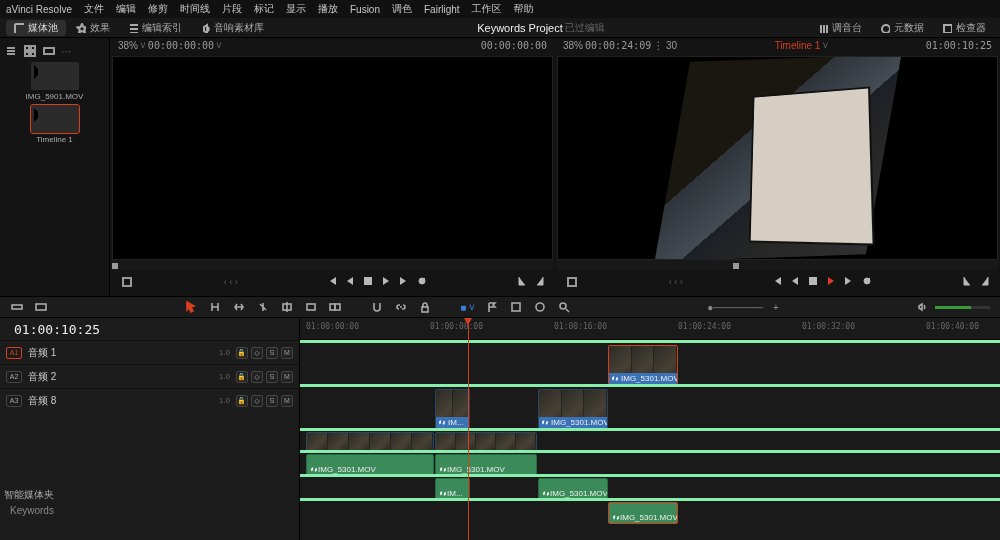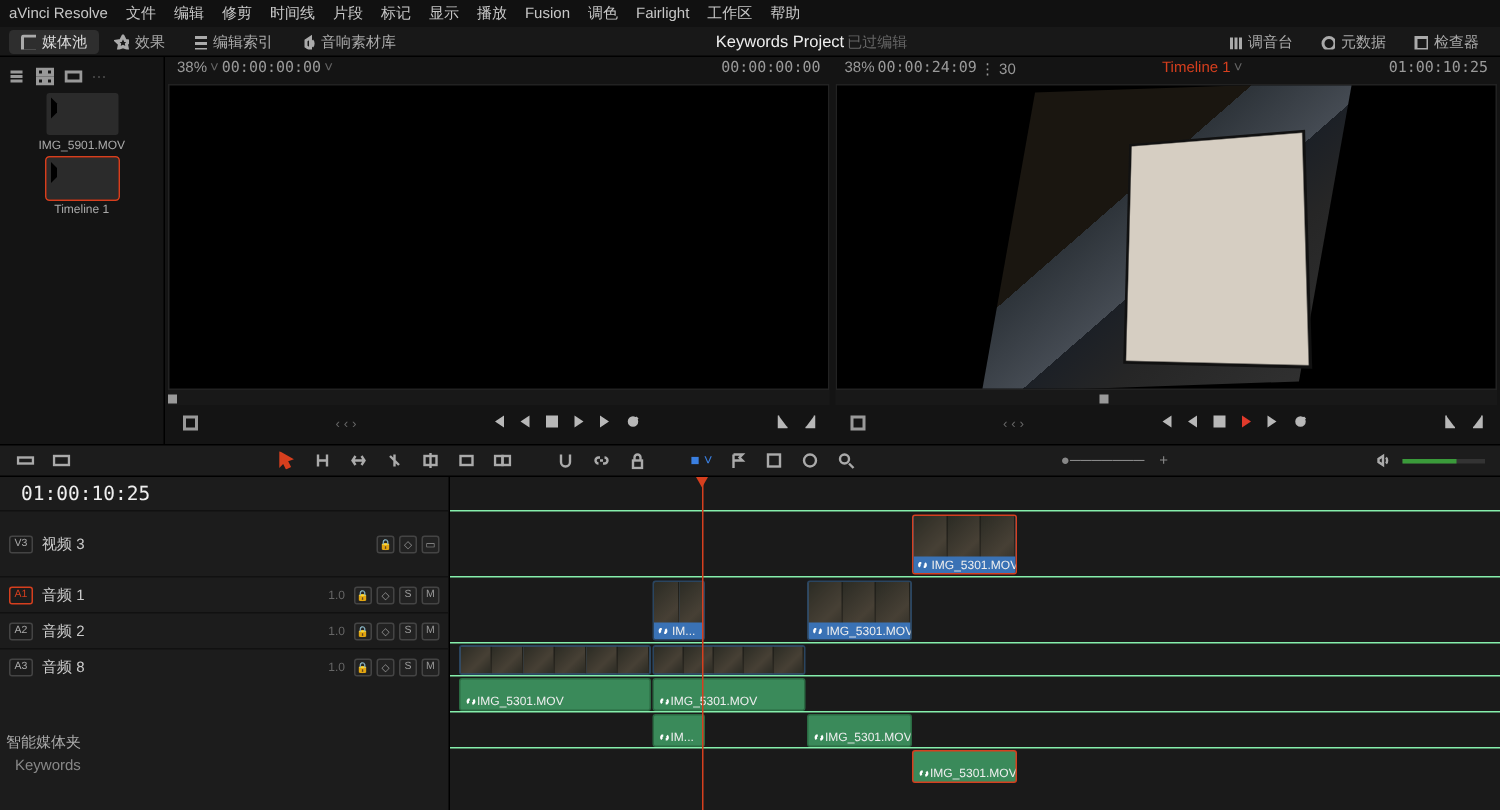--- a/index.html
+++ b/index.html
@@ -60,21 +60,21 @@
 .trk .btns{display:flex;gap:3px}
 .trk .sq{width:12px;height:12px;border:1px solid #444;border-radius:2px;font-size:7px;display:flex;align-items:center;justify-content:center;color:#999;background:#222}
 .trk.v{height:44px}
 .trk.v1{height:22px}
 .trk.a{height:24px}
 .tracks{flex:1;position:relative;overflow:hidden}
 .ruler{height:22px;border-bottom:1px solid #000;position:relative}
 .ruler .lbl{position:absolute;top:4px;font-size:8px;color:#666;font-family:"Consolas",monospace}
 .playhead{position:absolute;top:0;bottom:0;width:1px;background:#d63f1e;left:168px;z-index:5}
 .playhead::before{content:"";position:absolute;top:0;left:-4px;width:0;height:0;border-left:4.5px solid transparent;border-right:4.5px solid transparent;border-top:7px solid #d63f1e}
-.lane{position:absolute;left:0;right:0;border-top:1px solid #86efac}
+.lane{position:absolute;left:0;right:0;border-top:3px solid #86efac}
 .clip{position:absolute;height:100%;border-radius:2px;overflow:hidden;font-size:8px;color:#eee;padding:1px 3px;display:flex;align-items:flex-end}
 .clip.vid{background:#3a5f84;border:1px solid #2a4560}
 .clip.vid.sel{border:1px solid #d63f1e}
 .clip.vid .thumb{position:absolute;inset:0;display:flex}
 .clip.vid .thumb i{flex:1;background:linear-gradient(135deg,#2b2b24 0%,#474035 60%,#2b2b24 100%);border-right:1px solid rgba(0,0,0,0.3)}
 .clip.vid .bar{position:absolute;bottom:0;left:0;right:0;height:11px;background:#3a72b5;display:flex;align-items:center;padding:0 2px;gap:2px}
 .clip.aud{background:#3a8a5a;border:1px solid #2a6a42}
 .clip.aud.sel{border:1px solid #d63f1e}
 .clip .link-ico{width:8px;height:8px}
 .clip .link-ico svg{width:8px;height:8px;stroke:#fff;stroke-width:2;fill:none}
@@ -396,29 +396,20 @@
       </span>
     <div class="volbar"></div>
   </div>
 </div>
 
 <div class="timeline">
   <div class="trackhead">
     <div class="tc-row">
         <span class="tc">01:00:10:25</span>
       </div>
-    <div class="trk v">
-      <div class="tag">V3</div>
-      <div class="name">视频 3</div>
-      <div class="btns">
-          <div class="sq">🔒</div>
-          <div class="sq">◇</div>
-          <div class="sq">▭</div>
-        </div>
-    </div>
     <div class="trk a">
       <div class="tag red">A1</div>
       <div class="name">音频 1</div>
       <span style="font-size:8px;color:#666">1.0</span>
       <div class="btns">
           <div class="sq">🔒</div>
           <div class="sq">◇</div>
           <div class="sq">S</div>
           <div class="sq">M</div>
         </div>
@@ -441,20 +432,28 @@
       <div class="btns">
           <div class="sq">🔒</div>
           <div class="sq">◇</div>
           <div class="sq">S</div>
           <div class="sq">M</div>
         </div>
     </div>
   </div>
 
   <div class="tracks">
+    <div class="ruler">
+      <span class="lbl" style="left:6px">01:00:00:00</span>
+      <span class="lbl" style="left:130px">01:00:08:00</span>
+      <span class="lbl" style="left:254px">01:00:16:00</span>
+      <span class="lbl" style="left:378px">01:00:24:00</span>
+      <span class="lbl" style="left:502px">01:00:32:00</span>
+      <span class="lbl" style="left:626px">01:00:40:00</span>
+    </div>
     <div class="playhead"></div>
 
     <div class="lane" style="top:22px;height:44px">
       <div class="clip vid sel" style="left:308px;width:70px;top:2px;height:40px">
         <div class="thumb">
             <i></i>
             <i></i>
             <i></i>
           </div>
         <div class="bar">

